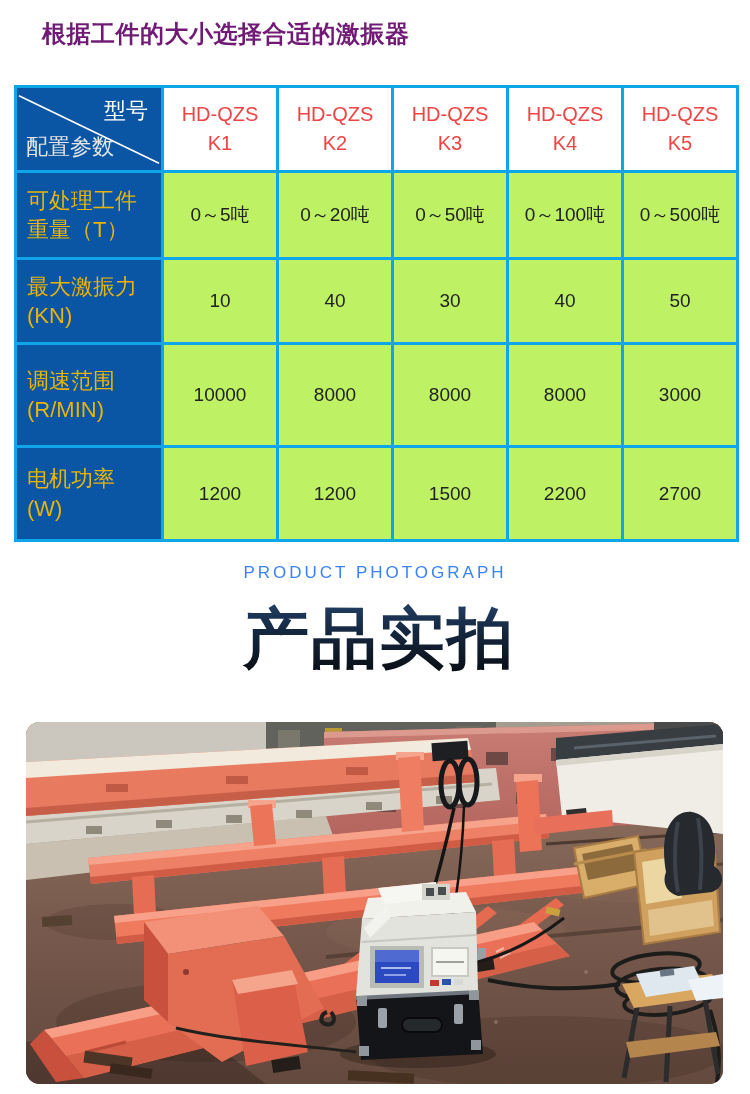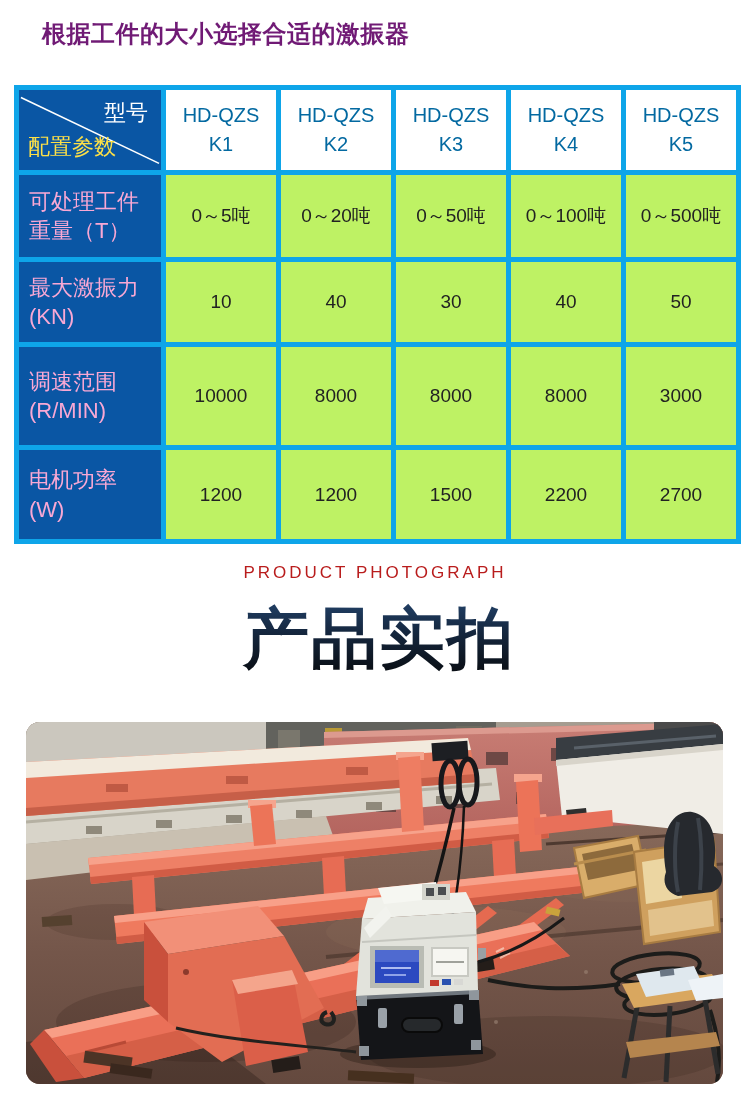--- a/index.html
+++ b/index.html
@@ -9,47 +9,47 @@
     font-family:"Liberation Sans","DejaVu Sans",sans-serif;
   }
   .page-title {
     position:absolute; left:42px; top:18px;
     font-size:24px; font-weight:600; color:#701a75; letter-spacing:0.5px;
   }
   table.spec-table {
     position:absolute; left:14px; top:85px; width:722px;
     border-collapse:collapse; table-layout:fixed;
   }
-  .spec-table td { border:5px solid #0ea5e9; overflow:hidden; }
+  .spec-table td { border:3px solid #0ea5e9; overflow:hidden; }
   .r0 { height:85px; } .r1 { height:87px; } .r2 { height:85px;padding-left:21px; } .r3 { height:103px; } .r4 { height:94px; }
   .corner-cell { background:#0a56a4; position:relative; }
   .corner-top {
     position:absolute; top:8px; right:13px; color:#fff; font-size:22px; font-weight:400;
   }
   .corner-bottom {
-    position:absolute; bottom:8px; left:9px; color:#fde047; font-size:22px; font-weight:400;
+    position:absolute; bottom:8px; left:9px; color:#e5e5e5; font-size:22px; font-weight:400;
   }
   .corner-line { position:absolute; left:0; top:0; width:100%; height:100%; }
   .model-cell {
     background:#ffffff; text-align:center; vertical-align:middle;
-    color:#0369a1; font-size:20px;
+    color:#ef4444; font-size:20px;
   }
   .model-cell span { display:block; line-height:1.45; }
   .row-label-cell {
-    background:#0a56a4; color:#f9a8d4; font-size:22px; padding-left:10px;
+    background:#0a56a4; color:#eab308; font-size:22px; padding-left:10px;
     vertical-align:middle;
   }
   .row-label-cell span { display:block; line-height:1.32; }
   .value-cell {
     background:#bef264; text-align:center; vertical-align:middle;
     color:#222222; font-size:19px;
   }
   .eyebrow {
     position:absolute; top:563px; left:0; width:100%; text-align:center;
-    color:#b91c1c; font-size:17px; letter-spacing:3px; font-weight:400;
+    color:#3b82f6; font-size:17px; letter-spacing:3px; font-weight:400;
   }
   .big-heading {
     position:absolute; top:594px; left:4px; width:100%; text-align:center;
     font-size:66px; font-weight:900; letter-spacing:2px; color:#0d1a30;
   }
   @supports (-webkit-background-clip: text) {
     .big-heading {
       background:linear-gradient(180deg,#24466f 0%,#15273f 42%,#060708 100%);
       -webkit-background-clip:text; background-clip:text; color:transparent;
     }

